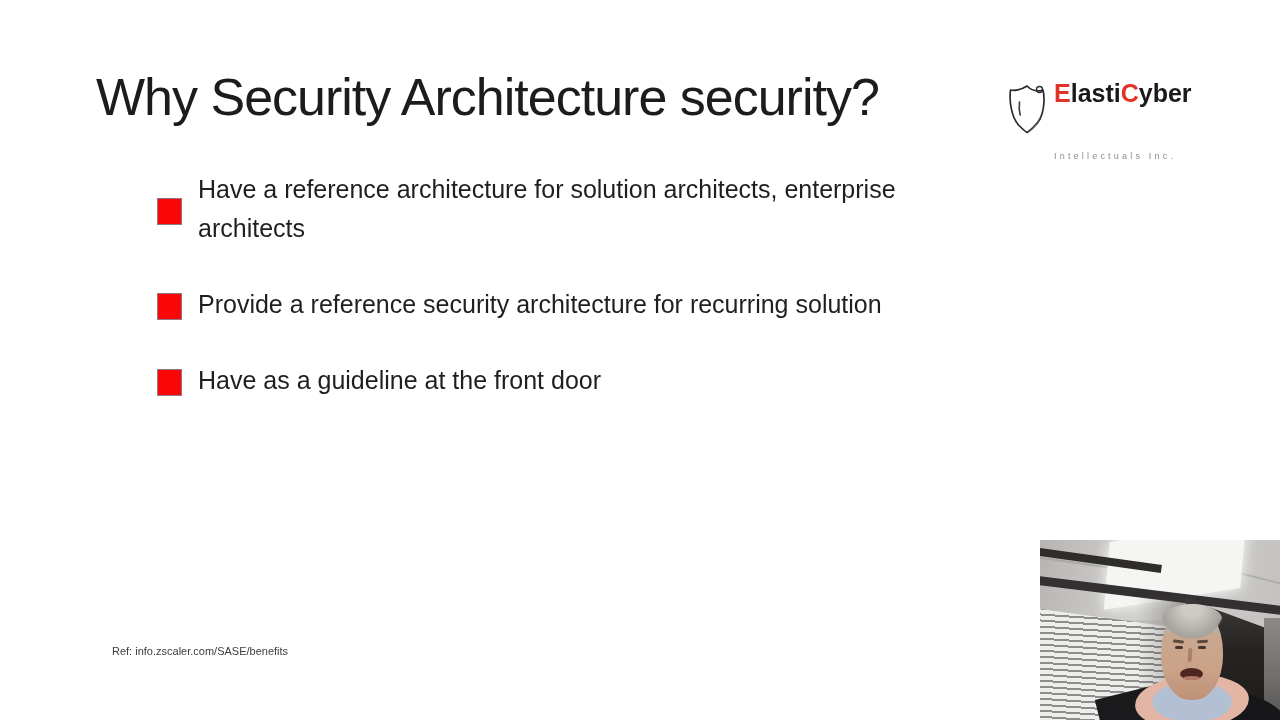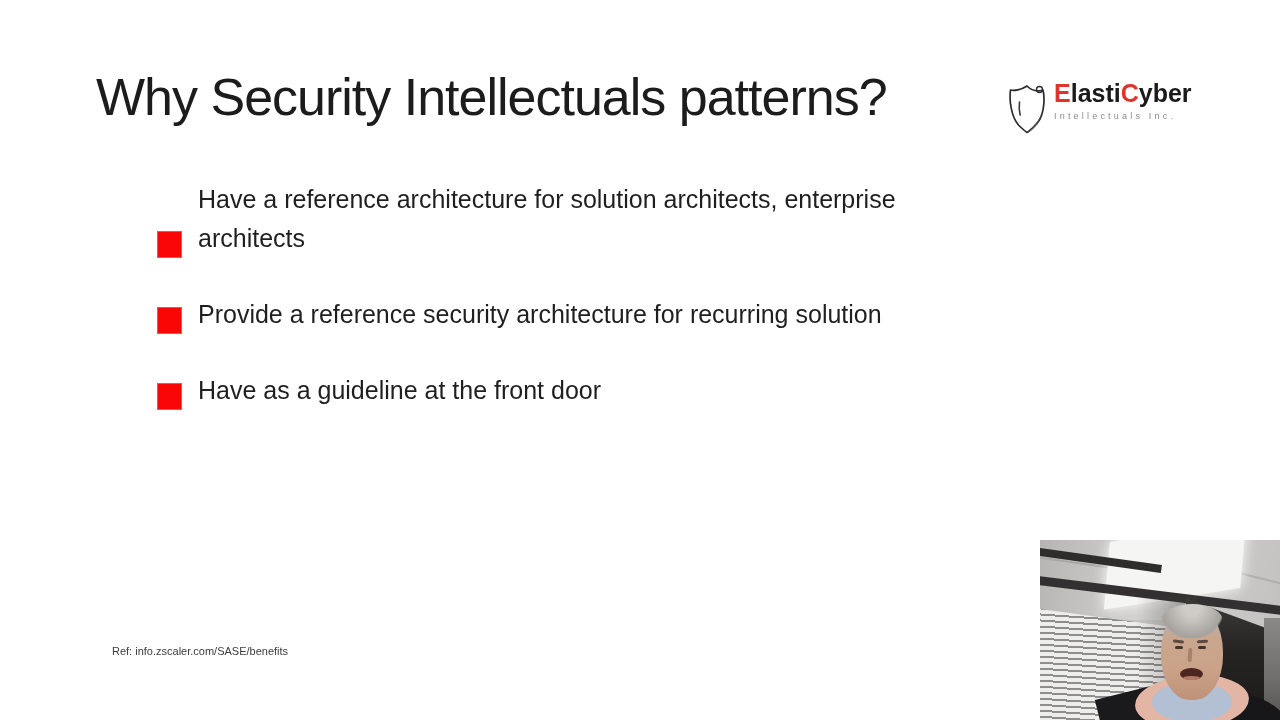--- a/index.html
+++ b/index.html
@@ -13,28 +13,28 @@
   .slide-title{
     position:absolute;left:96px;top:68px;width:900px;
     font-size:52px;font-weight:300;letter-spacing:-1px;
     color:#1c1c1c;line-height:1.15;margin:0;
     font-family:"Liberation Sans", sans-serif;
   }
 
   
   .logo{position:absolute;left:1006px;top:80px;width:180px;display:flex;align-items:flex-start;}
   .logo-shield{width:42px;height:54px;flex:0 0 auto;margin-top:2px;}
-  .logo-text{margin-left:6px;display:flex;flex-direction:column;align-items:flex-start;}
+  .logo-text{margin-left:6px;display:flex;flex-direction:column;align-items:flex-start;gap:40px;}
   .brand{font-size:25px;font-weight:bold;color:#1a1a1a;line-height:1.1;letter-spacing:0px;white-space:nowrap;}
   .brand .red{color:var(--logo_red,#e0342b);}
   .brand-sub{font-size:9px;color:#8c8c8c;letter-spacing:3.2px;margin-top:3px;white-space:nowrap;text-align:right;}
 
   
   .bullets{position:absolute;left:157px;top:170px;width:780px;list-style:none;margin:0;padding:0;}
-  .bullet-item{display:flex;align-items:flex-end;margin-bottom:37px;margin-top:10px;}
+  .bullet-item{display:flex;align-items:center;margin-bottom:37px;}
   .bullet-square{
     width:25px;height:27px;flex:0 0 auto;margin-top:4px;
     background:var(--bullet_red,#f90606);
     border:1.5px solid #8b7b8b;box-sizing:border-box;
   }
   .bullet-text{
     margin-left:16px;width:720px;
     font-size:25px;color:#1f1f1f;line-height:39px;
   }
 
@@ -102,21 +102,21 @@
   .cam-eye-r{position:absolute;left:158px;top:106px;width:8px;height:3px;background:#43332c;border-radius:2px;}
   .cam-nose{position:absolute;left:148px;top:108px;width:4px;height:14px;background:#aa8068;transform:rotate(4deg);border-radius:2px;}
   .cam-mouth{position:absolute;left:140px;top:128px;width:23px;height:12px;background:#4e2620;border-radius:50%;}
   .cam-mouth-lip{position:absolute;left:143px;top:136px;width:17px;height:4px;background:#b07a66;border-radius:50%;}
 </style>
 </head>
 <body>
 
 <div class="stage">
 
-  <h1 class="slide-title">Why Security Intellectuals patterns?</h1>
+  <h1 class="slide-title">Why Security Architecture security?</h1>
 
   <div class="logo">
     <svg class="logo-shield" viewBox="0 0 42 54" xmlns="http://www.w3.org/2000/svg">
       <path d="M21 4 C15 8, 8 9, 4.5 8 C3 19, 5.5 35, 12.5 43 C16.5 47, 19.5 49.5, 21 50.5 C22.5 49.5, 31 43, 34 37 C38 29, 39 16, 37 8 C31 10, 25 8, 21 4 Z" fill="#ffffff" stroke="#2b2b2b" stroke-width="1.7" stroke-linejoin="round"></path>
       <path d="M21 50.5 C27 46, 33 39.5, 35.5 31 C34 41, 27.5 47.5, 22 50.8 Z" fill="#555555"></path>
       <path d="M13.5 20 C13 24, 13.2 29, 14.2 33" fill="none" stroke="#3a3a3a" stroke-width="1.6" stroke-linecap="round"></path>
       <circle cx="33.5" cy="7.5" r="3" fill="none" stroke="#2b2b2b" stroke-width="1.4"></circle>
     </svg>
     <div class="logo-text">
       <div class="brand"><span class="red">E</span><span>lasti</span><span class="red">C</span><span>yber</span></div>

